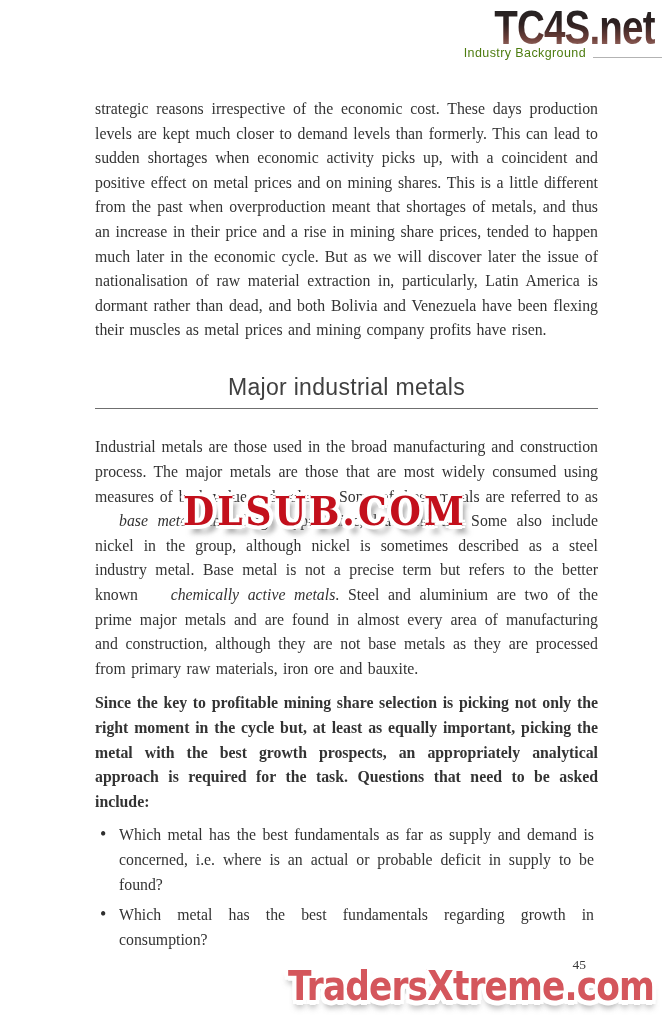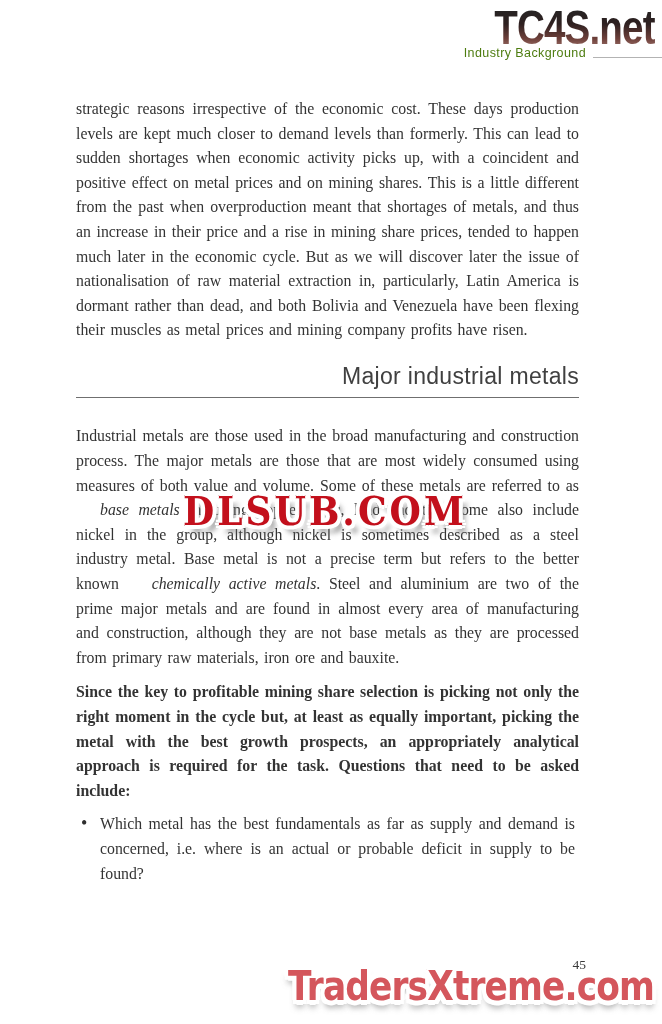--- a/index.html
+++ b/index.html
@@ -31,38 +31,38 @@
     font-family:"Liberation Sans", sans-serif;
     font-size:12.5px; color:#4d7c0f; letter-spacing:.4px;
   }
   .header-rule {
     position:absolute; top:57px; left:593px; right:0;
     height:1px; background:#b3b3b3;
   }
 
   
   .content {
-    position:absolute; top:97px; left:76px; width:503px;
+    position:absolute; top:97px; left:95px; width:503px;
     color:#333333;
     font-size:15.8px; line-height:24.6px;
     text-align:justify;
     word-spacing:1.5px;
   }
   .content p { margin:0; }
   .it { font-style:italic;margin-left:24px; }
   p.para-2 { margin-top:26px; }
   p.para-3 { margin-top:10px;font-weight:bold; }
 
   h2.section-heading {
-    margin:19px 0 0 0;
+    margin:30px 0 0 0;
     font-family:"Liberation Sans", sans-serif;
     font-weight:normal;
     font-size:23px; line-height:28px;
     color:#404040; letter-spacing:.3px;
-    text-align:right; word-spacing:normal;
+    text-align:center; word-spacing:normal;
   }
   .heading-rule {
     height:1.5px; background:#6f6f6f;
     margin:7px 0 0 0; border:none;
   }
 
   ul.bullet-list {
     list-style:none;
     margin:9px 4px 0 0; padding:0;
   }
@@ -135,19 +135,20 @@
   <p class="para-1"><span>strategic reasons irrespective of the economic cost. These days production levels are kept much closer to demand levels than formerly. This can lead to sudden shortages when economic activity picks up, with a coincident and positive effect on metal prices and on mining shares. This is a little different from the past when overproduction meant that shortages of metals, and thus an increase in their price and a rise in mining share prices, tended to happen much later in the economic cycle. But as we will discover later the issue of nationalisation of raw material extraction in, particularly, Latin America is dormant rather than dead, and both Bolivia and Venezuela have been flexing their muscles as metal prices and mining company profits have risen.</span></p>
 
   <h2 class="section-heading">Major industrial metals</h2>
   <div class="heading-rule"></div>
 
   <p class="para-2"><span>Industrial metals are those used in the broad manufacturing and construction process. The major metals are those that are most widely consumed using measures of both value and volume. Some of these metals are referred to as </span><span class="it">base metals</span><span> including copper, zinc, lead and tin. Some also include nickel in the group, although nickel is sometimes described as a steel industry metal. Base metal is not a precise term but refers to the better known </span><span class="it">chemically active metals</span><span>. Steel and aluminium are two of the prime major metals and are found in almost every area of manufacturing and construction, although they are not base metals as they are processed from primary raw materials, iron ore and bauxite.</span></p>
   <p class="para-3"><span>Since the key to profitable mining share selection is picking not only the right moment in the cycle but, at least as equally important, picking the metal with the best growth prospects, an appropriately analytical approach is required for the task. Questions that need to be asked include:</span></p>
 
   <ul class="bullet-list">
       <li>Which metal has the best fundamentals as far as supply and demand is concerned, i.e. where is an actual or probable deficit in supply to be found?</li>
+      <li>Which metal has the best fundamentals regarding growth in consumption?</li>
     </ul>
 </div>
 
 <div class="wm-center">DLSUB.COM</div>
 <div class="wm-bottom">TradersXtreme.com</div>
 
 <div class="page-number">45</div>
 
 </body></html>

